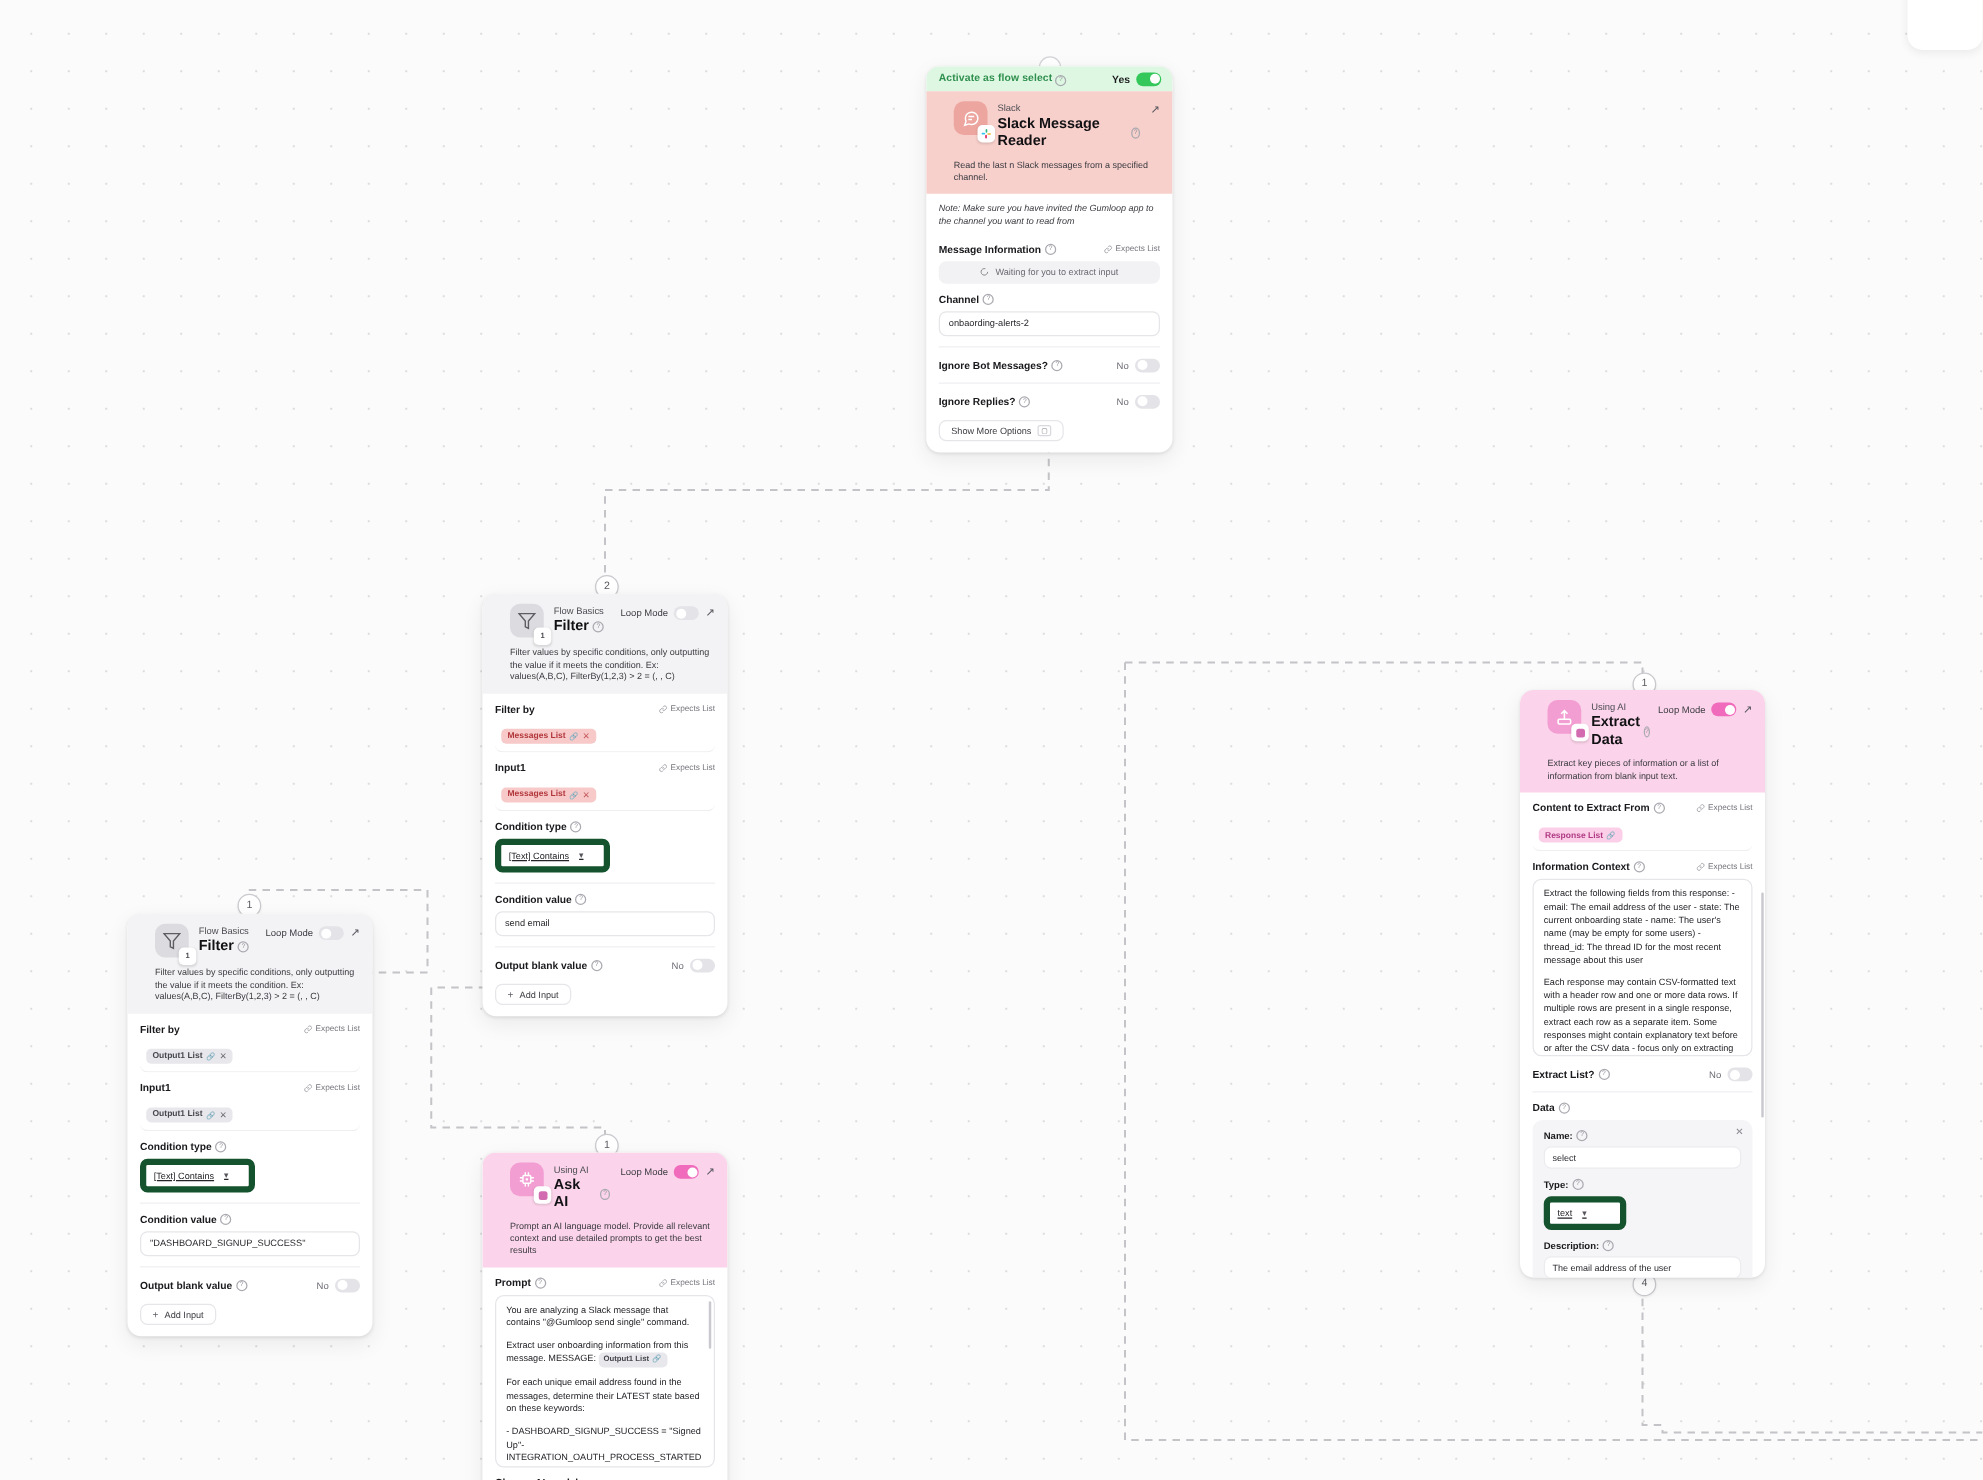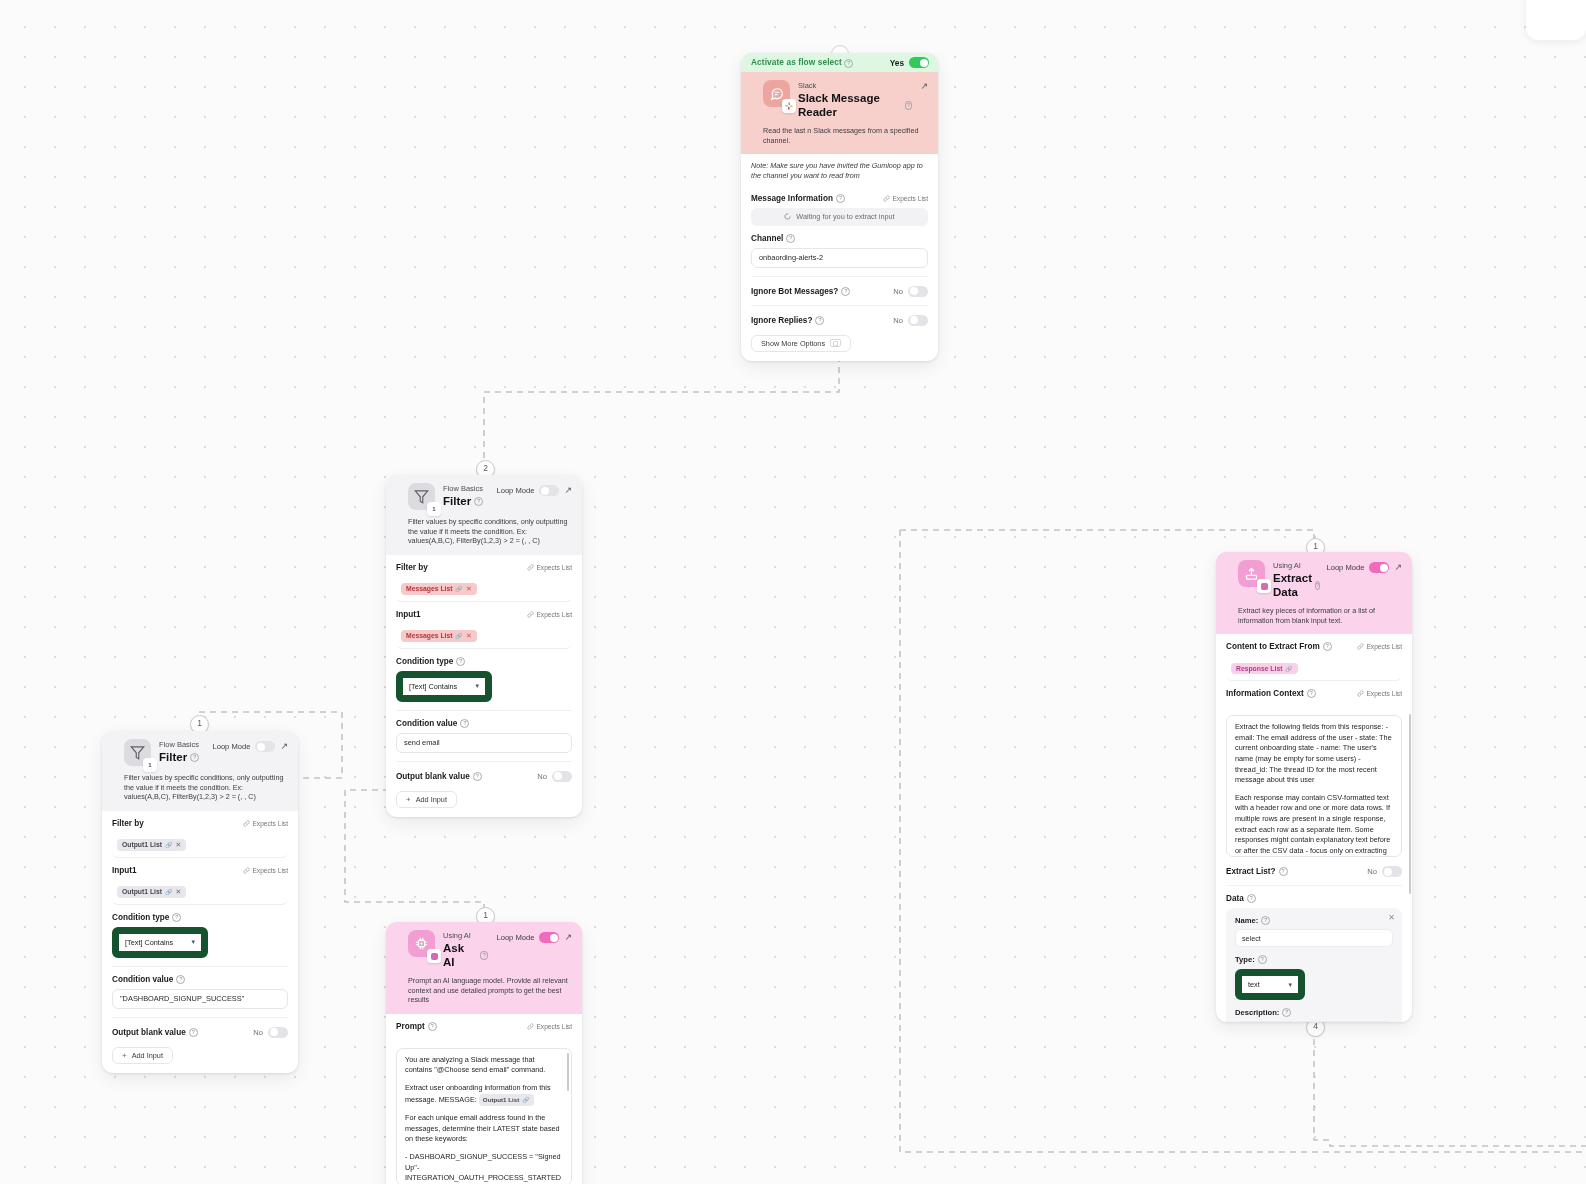--- a/index.html
+++ b/index.html
@@ -117,38 +117,38 @@
   }
   .chip.red{background:#f7c9c9;color:#b2373b;}
   .chip.grey{background:#e7e7ec;color:#46464d;}
   .chip.pink{background:#fbcfe8;color:#b03b84;}
   .chip .x{opacity:.75;font-weight:normal;font-size:7px;}
   .chip .lk{font-size:6px;opacity:.8;}
 
   .sep{height:1px;background:#f0f0f3;margin-top:8px;}
 
   .select{
-    margin-top:5px;border:7px solid #14532d;border-radius:6px;height:17px;
-    display:inline-flex;align-items:center;justify-content:space-between;gap:8px;
-    padding:0 6px;font-size:7.3px;color:#232328;background:#fff;min-width:70px;
+    margin-top:5px;border:5px solid #14532d;border-radius:6px;height:17px;
+    display:inline-flex;align-items:center;gap:8px;
+    padding:0 6px;font-size:7.3px;color:#232328;background:#fff;min-width:70px;text-decoration:underline;
   }
   .select .cv{color:#55555c;font-size:7px;}
 
   .togrow{display:flex;align-items:center;justify-content:space-between;padding-top:9px;}
   .togrow .val{font-size:7.6px;color:#6e6e76;margin-right:5px;}
   .togwrap{display:flex;align-items:center;}
 
   .addinput{
     margin-top:9px;display:inline-flex;align-items:center;gap:5px;
     border:1px solid #e6e6ea;border-radius:6px;padding:3px 9px;
     font-size:7.3px;color:#3a3a40;background:#fff;
   }
 
   .ta{
-    margin-top:17px;border:1px solid #e6e6ea;border-radius:7px;padding:6px 8px;background:#fff;
+    margin-top:5px;border:1px solid #e6e6ea;border-radius:7px;padding:6px 8px;background:#fff;
     position:relative;overflow:hidden;
   }
   .ta p{margin:0 0 7px 0;font-size:7.3px;line-height:10.6px;color:#25252a;}
   .ta p:last-child{margin-bottom:0;}
   .scrollbar{position:absolute;right:2px;top:4px;width:2.5px;border-radius:2px;background:#c9c9cf;}
 
   .subcard{
     margin-top:5px;background:#f5f5f7;border-radius:8px;padding:8px 9px 9px 9px;position:relative;
   }
   .subcard .close{position:absolute;right:7px;top:5px;font-size:8px;color:#8b8b93;}
@@ -575,21 +575,21 @@
         <span class="expects">
           <svg width="7" height="7" viewBox="0 0 24 24" fill="none" stroke="#8d8d95" stroke-width="2">
               <path d="M10 13a5 5 0 0 0 7.5.5l3-3a5 5 0 0 0-7-7l-1.7 1.7"></path>
               <path d="M14 11a5 5 0 0 0-7.5-.5l-3 3a5 5 0 0 0 7 7l1.7-1.7"></path>
             </svg>
           <span>Expects List</span>
         </span>
       </div>
       <div class="ta" style="height:124px;">
         <div class="scrollbar" style="height:38px;"></div>
-        <p>You are analyzing a Slack message that contains "@Choose send email" command.</p>
+        <p>You are analyzing a Slack message that contains "@Gumloop send single" command.</p>
         <p>
           <span>Extract user onboarding information from this message. MESSAGE:</span>
           <span class="chip grey" style="font-size:6.2px;padding:1px 4px;">
             <span>Output1 List</span>
             <span class="lk">🔗</span>
           </span>
         </p>
         <p>For each unique email address found in the messages, determine their LATEST state based on these keywords:</p>
         <p>- DASHBOARD_SIGNUP_SUCCESS = "Signed Up"- INTEGRATION_OAUTH_PROCESS_STARTED = "Integration Started"</p>
 

